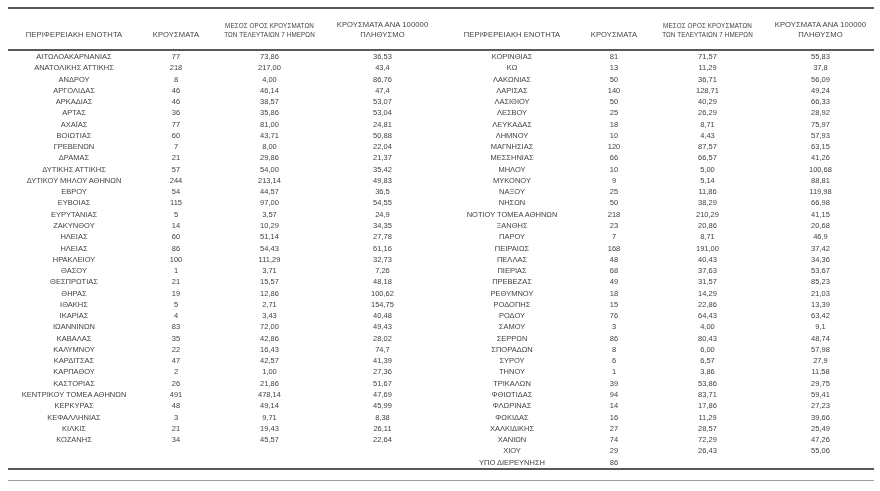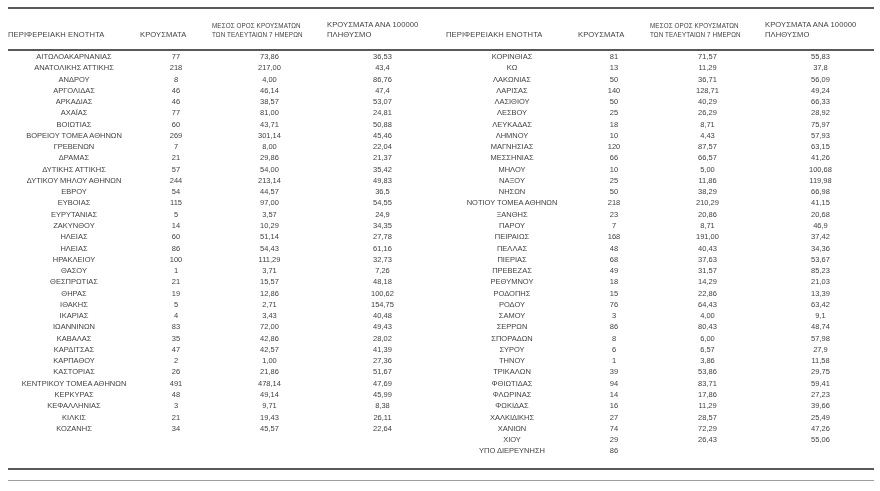--- a/index.html
+++ b/index.html
@@ -27,20 +27,21 @@
     grid-template-columns: 132px 72px 115px 111px;
   }
   .hdr-grid {
     position: absolute;
     top: 20px;
     height: 29px;
     width: 430px;
     align-items: end;
   }
   .hdr-cell {
+    text-align: center;
     padding-bottom: 18px;
     font-size: 7.6px;
     line-height: 9.5px;
     letter-spacing: 0.1px;
     white-space: nowrap;
   }
   .hdr-cell span { display: block; }
   .hdr-small { font-size: 6.3px; line-height: 9px; }
 
   .rows { position: absolute; top: 51px; left: 0; width: 430px; }
@@ -105,38 +106,38 @@
           <div class="cell">46,14</div>
           <div class="cell">47,4</div>
         </div>
         <div class="row">
           <div class="cell">ΑΡΚΑΔΙΑΣ</div>
           <div class="cell">46</div>
           <div class="cell">38,57</div>
           <div class="cell">53,07</div>
         </div>
         <div class="row">
+          <div class="cell">ΑΡΤΑΣ</div>
+          <div class="cell">36</div>
+          <div class="cell">35,86</div>
+          <div class="cell">53,04</div>
+        </div>
+        <div class="row">
           <div class="cell">ΑΧΑΪΑΣ</div>
           <div class="cell">77</div>
           <div class="cell">81,00</div>
           <div class="cell">24,81</div>
         </div>
         <div class="row">
           <div class="cell">ΒΟΙΩΤΙΑΣ</div>
           <div class="cell">60</div>
           <div class="cell">43,71</div>
           <div class="cell">50,88</div>
         </div>
         <div class="row">
-          <div class="cell">ΒΟΡΕΙΟΥ ΤΟΜΕΑ ΑΘΗΝΩΝ</div>
-          <div class="cell">269</div>
-          <div class="cell">301,14</div>
-          <div class="cell">45,46</div>
-        </div>
-        <div class="row">
           <div class="cell">ΓΡΕΒΕΝΩΝ</div>
           <div class="cell">7</div>
           <div class="cell">8,00</div>
           <div class="cell">22,04</div>
         </div>
         <div class="row">
           <div class="cell">ΔΡΑΜΑΣ</div>
           <div class="cell">21</div>
           <div class="cell">29,86</div>
           <div class="cell">21,37</div>
@@ -231,20 +232,26 @@
           <div class="cell">72,00</div>
           <div class="cell">49,43</div>
         </div>
         <div class="row">
           <div class="cell">ΚΑΒΑΛΑΣ</div>
           <div class="cell">35</div>
           <div class="cell">42,86</div>
           <div class="cell">28,02</div>
         </div>
         <div class="row">
+          <div class="cell">ΚΑΛΥΜΝΟΥ</div>
+          <div class="cell">22</div>
+          <div class="cell">16,43</div>
+          <div class="cell">74,7</div>
+        </div>
+        <div class="row">
           <div class="cell">ΚΑΡΔΙΤΣΑΣ</div>
           <div class="cell">47</div>
           <div class="cell">42,57</div>
           <div class="cell">41,39</div>
         </div>
         <div class="row">
           <div class="cell">ΚΑΡΠΑΘΟΥ</div>
           <div class="cell">2</div>
           <div class="cell">1,00</div>
           <div class="cell">27,36</div>
@@ -366,20 +373,26 @@
           <div class="cell">66,57</div>
           <div class="cell">41,26</div>
         </div>
         <div class="row">
           <div class="cell">ΜΗΛΟΥ</div>
           <div class="cell">10</div>
           <div class="cell">5,00</div>
           <div class="cell">100,68</div>
         </div>
         <div class="row">
+          <div class="cell">ΜΥΚΟΝΟΥ</div>
+          <div class="cell">9</div>
+          <div class="cell">5,14</div>
+          <div class="cell">88,81</div>
+        </div>
+        <div class="row">
           <div class="cell">ΝΑΞΟΥ</div>
           <div class="cell">25</div>
           <div class="cell">11,86</div>
           <div class="cell">119,98</div>
         </div>
         <div class="row">
           <div class="cell">ΝΗΣΩΝ</div>
           <div class="cell">50</div>
           <div class="cell">38,29</div>
           <div class="cell">66,98</div>

